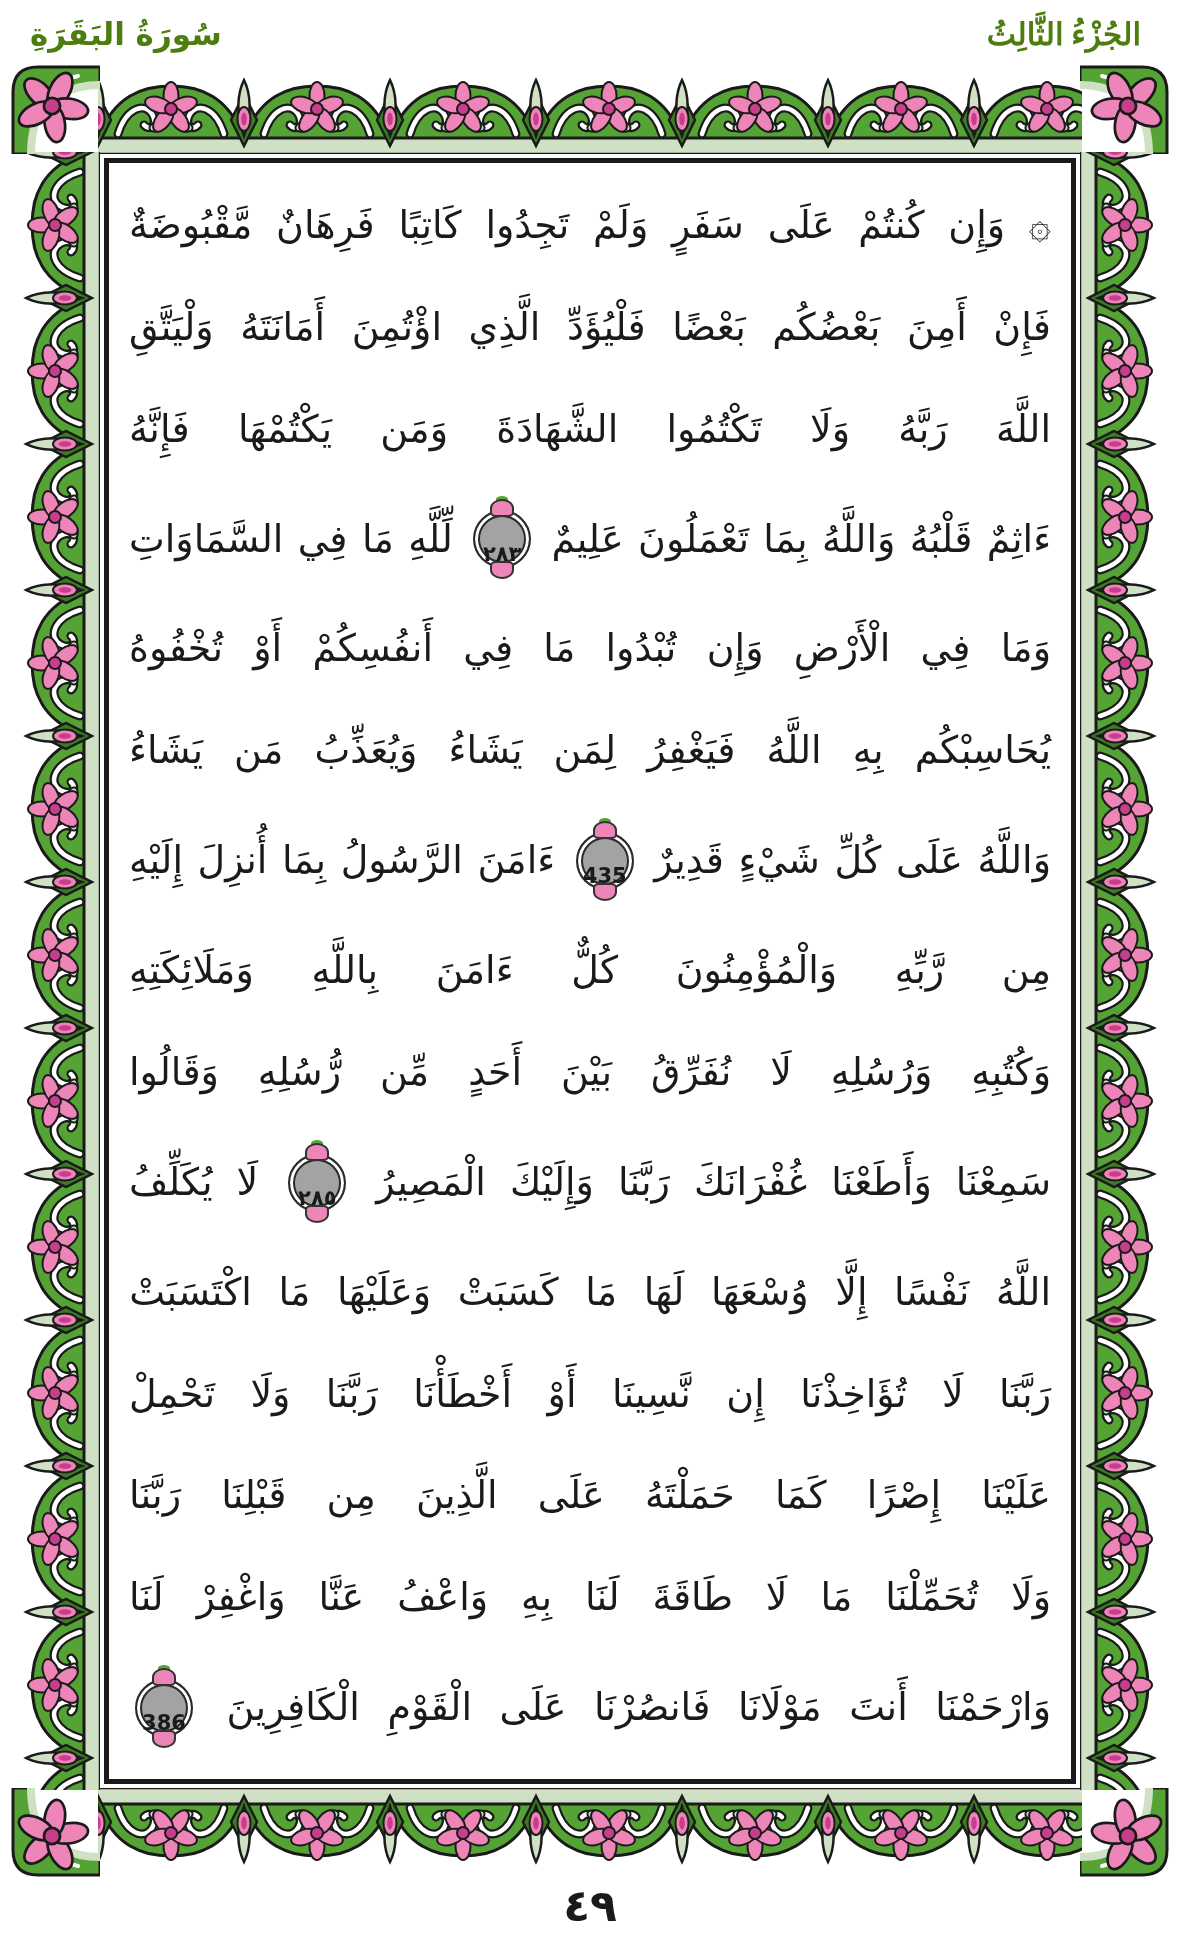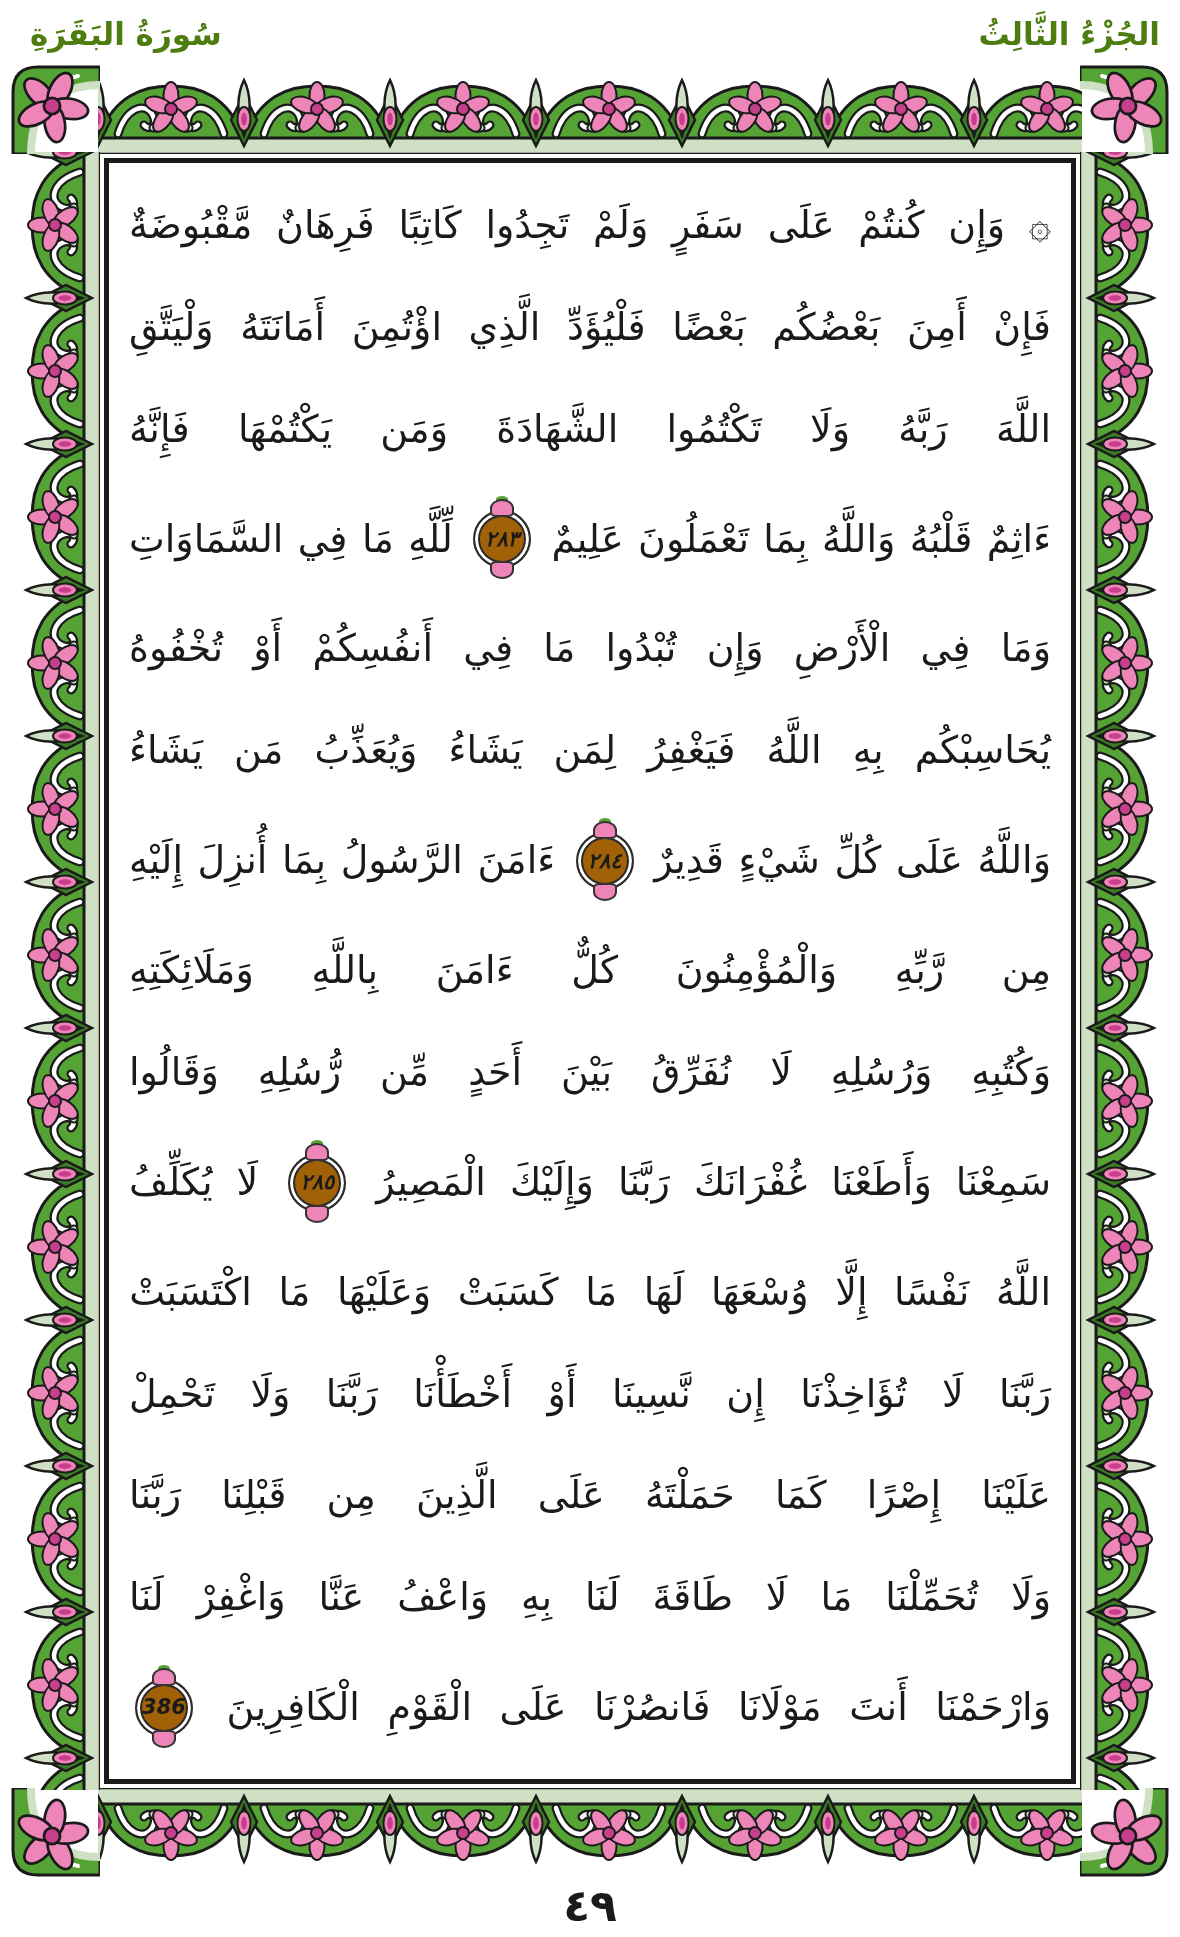--- a/index.html
+++ b/index.html
@@ -10,21 +10,21 @@
     overflow:hidden;
     font-family:"DejaVu Sans", sans-serif;
     color:#1a1a1a;
   }
   
   .hdr{
     position:absolute;top:6px;height:56px;
     font-size:31px;font-weight:bold;direction:rtl;
     display:flex;align-items:center;color:#4d7c0f;
   }
-  .hdr-right{right:20px;}
+  .hdr-right{right:39px;font-family:Liberation Serif, serif;}
   .hdr-left{left:30px;}
   
   .frame{
     position:absolute;left:8px;right:8px;top:62px;height:1818px;
   }
   .strip{position:absolute;overflow:hidden;}
   .strip svg{display:block;width:100%;height:100%;}
   .b-top{top:0;left:90px;right:90px;height:92px;}
   .b-bottom{bottom:0;left:90px;right:90px;height:92px;transform:scaleY(-1);}
   .b-left{left:0;top:90px;bottom:90px;width:92px;}
@@ -48,27 +48,26 @@
   }
   .line{
     display:flex;justify-content:space-between;align-items:center;
     font-size:38px;line-height:1.1;white-space:nowrap;
     color:#1a1a1a;
   }
   .word{display:inline-block;}
   
   .ayah-marker{
     position:relative;flex:0 0 auto;
-    display:inline-flex;align-items:center;justify-content:center;
+    display:inline-flex;align-items:flex-end;justify-content:center;
     width:54px;height:54px;margin:0 6px;
     border-radius:50%;
-    background:#a16207;
+    background:#a3a3a3;
     border:2px solid #2a2a2a;
     box-shadow:inset 0 0 0 3px #ffffff, inset 0 0 0 5px #2a2a2a;
-    font-style:italic;
   }
   .ayah-marker::before{
     content:"";position:absolute;top:-13px;left:50%;transform:translateX(-50%);
     width:20px;height:14px;background:#ee85b8;border:2px solid #333;
     border-radius:50% 50% 25% 25%;
     box-shadow:0 -9px 0 -6px #57a334;
   }
   .ayah-marker::after{
     content:"";position:absolute;bottom:-13px;left:50%;transform:translateX(-50%);
     width:20px;height:14px;background:#ee85b8;border:2px solid #333;
@@ -252,21 +251,21 @@
             <span class="word">مَن</span>
             <span class="word">يَشَاءُ</span>
           </div>
           <div class="line">
             <span class="word">وَاللَّهُ</span>
             <span class="word">عَلَى</span>
             <span class="word">كُلِّ</span>
             <span class="word">شَيْءٍ</span>
             <span class="word">قَدِيرٌ</span>
             <span class="ayah-marker">
-              <span class="ayah-num">٢٨٤</span>
+              <span class="ayah-num">435</span>
             </span>
             <span class="word">ءَامَنَ</span>
             <span class="word">الرَّسُولُ</span>
             <span class="word">بِمَا</span>
             <span class="word">أُنزِلَ</span>
             <span class="word">إِلَيْهِ</span>
           </div>
           <div class="line">
             <span class="word">مِن</span>
             <span class="word">رَّبِّهِ</span>

